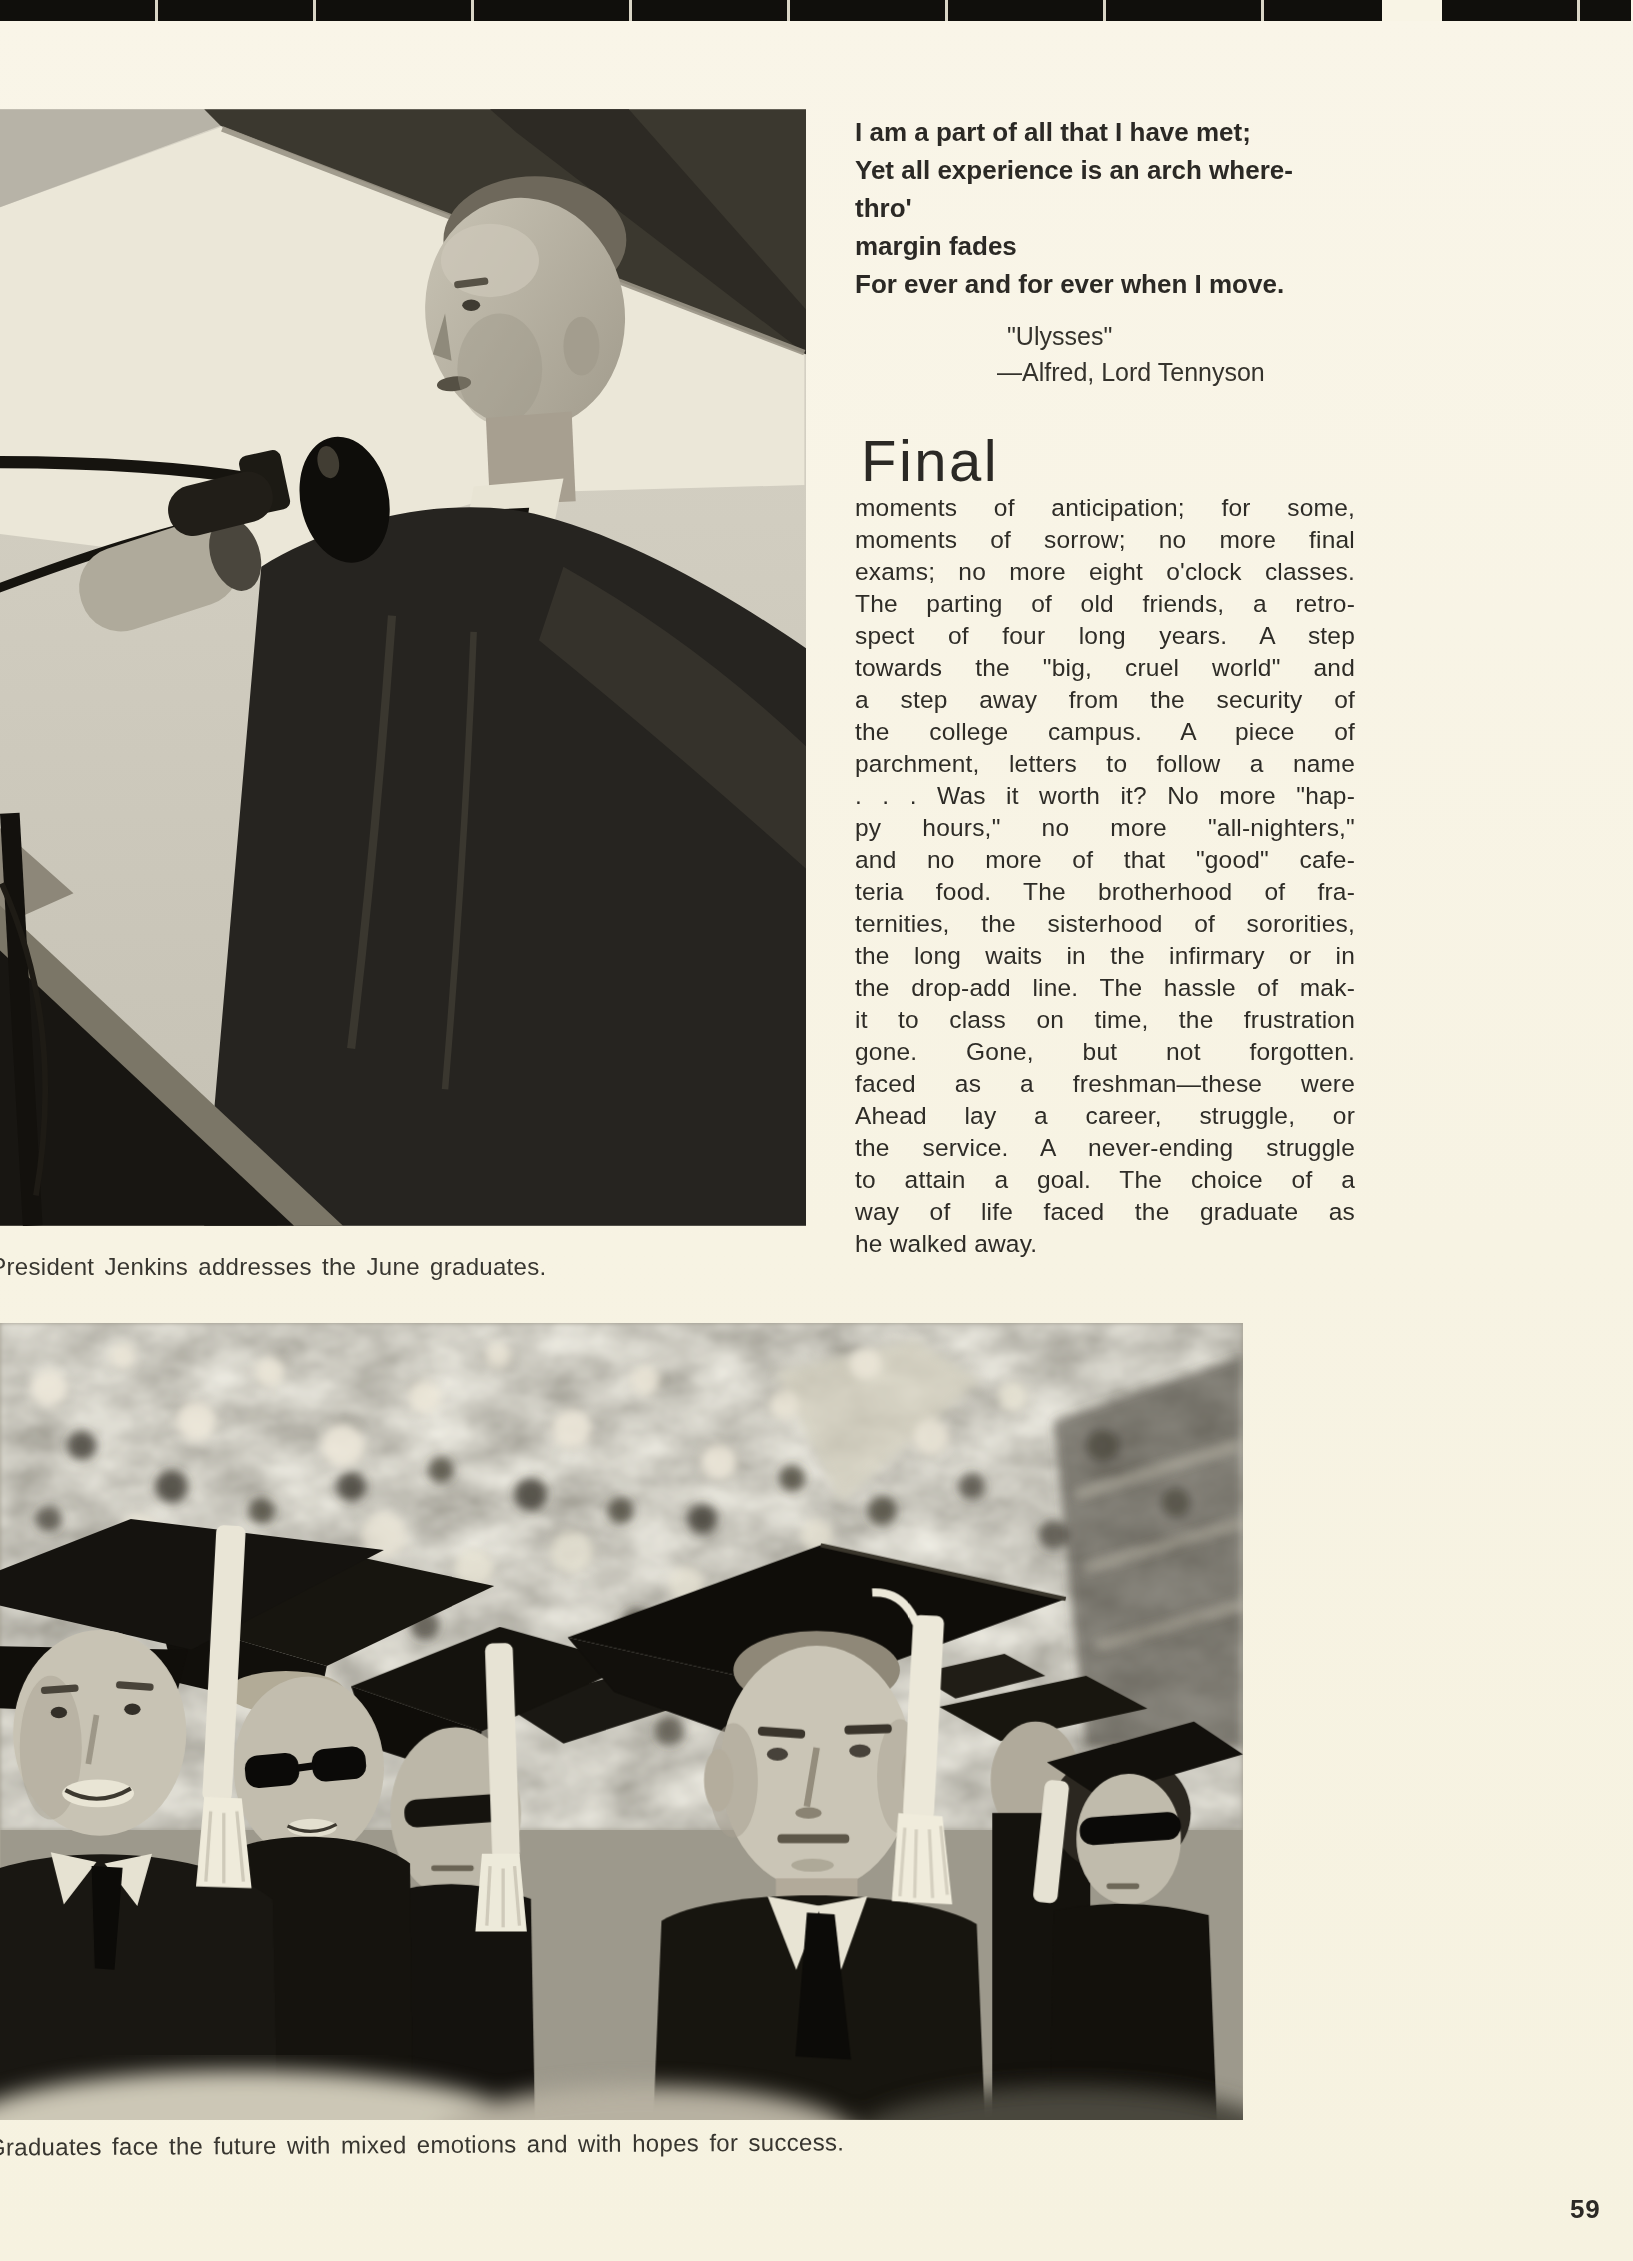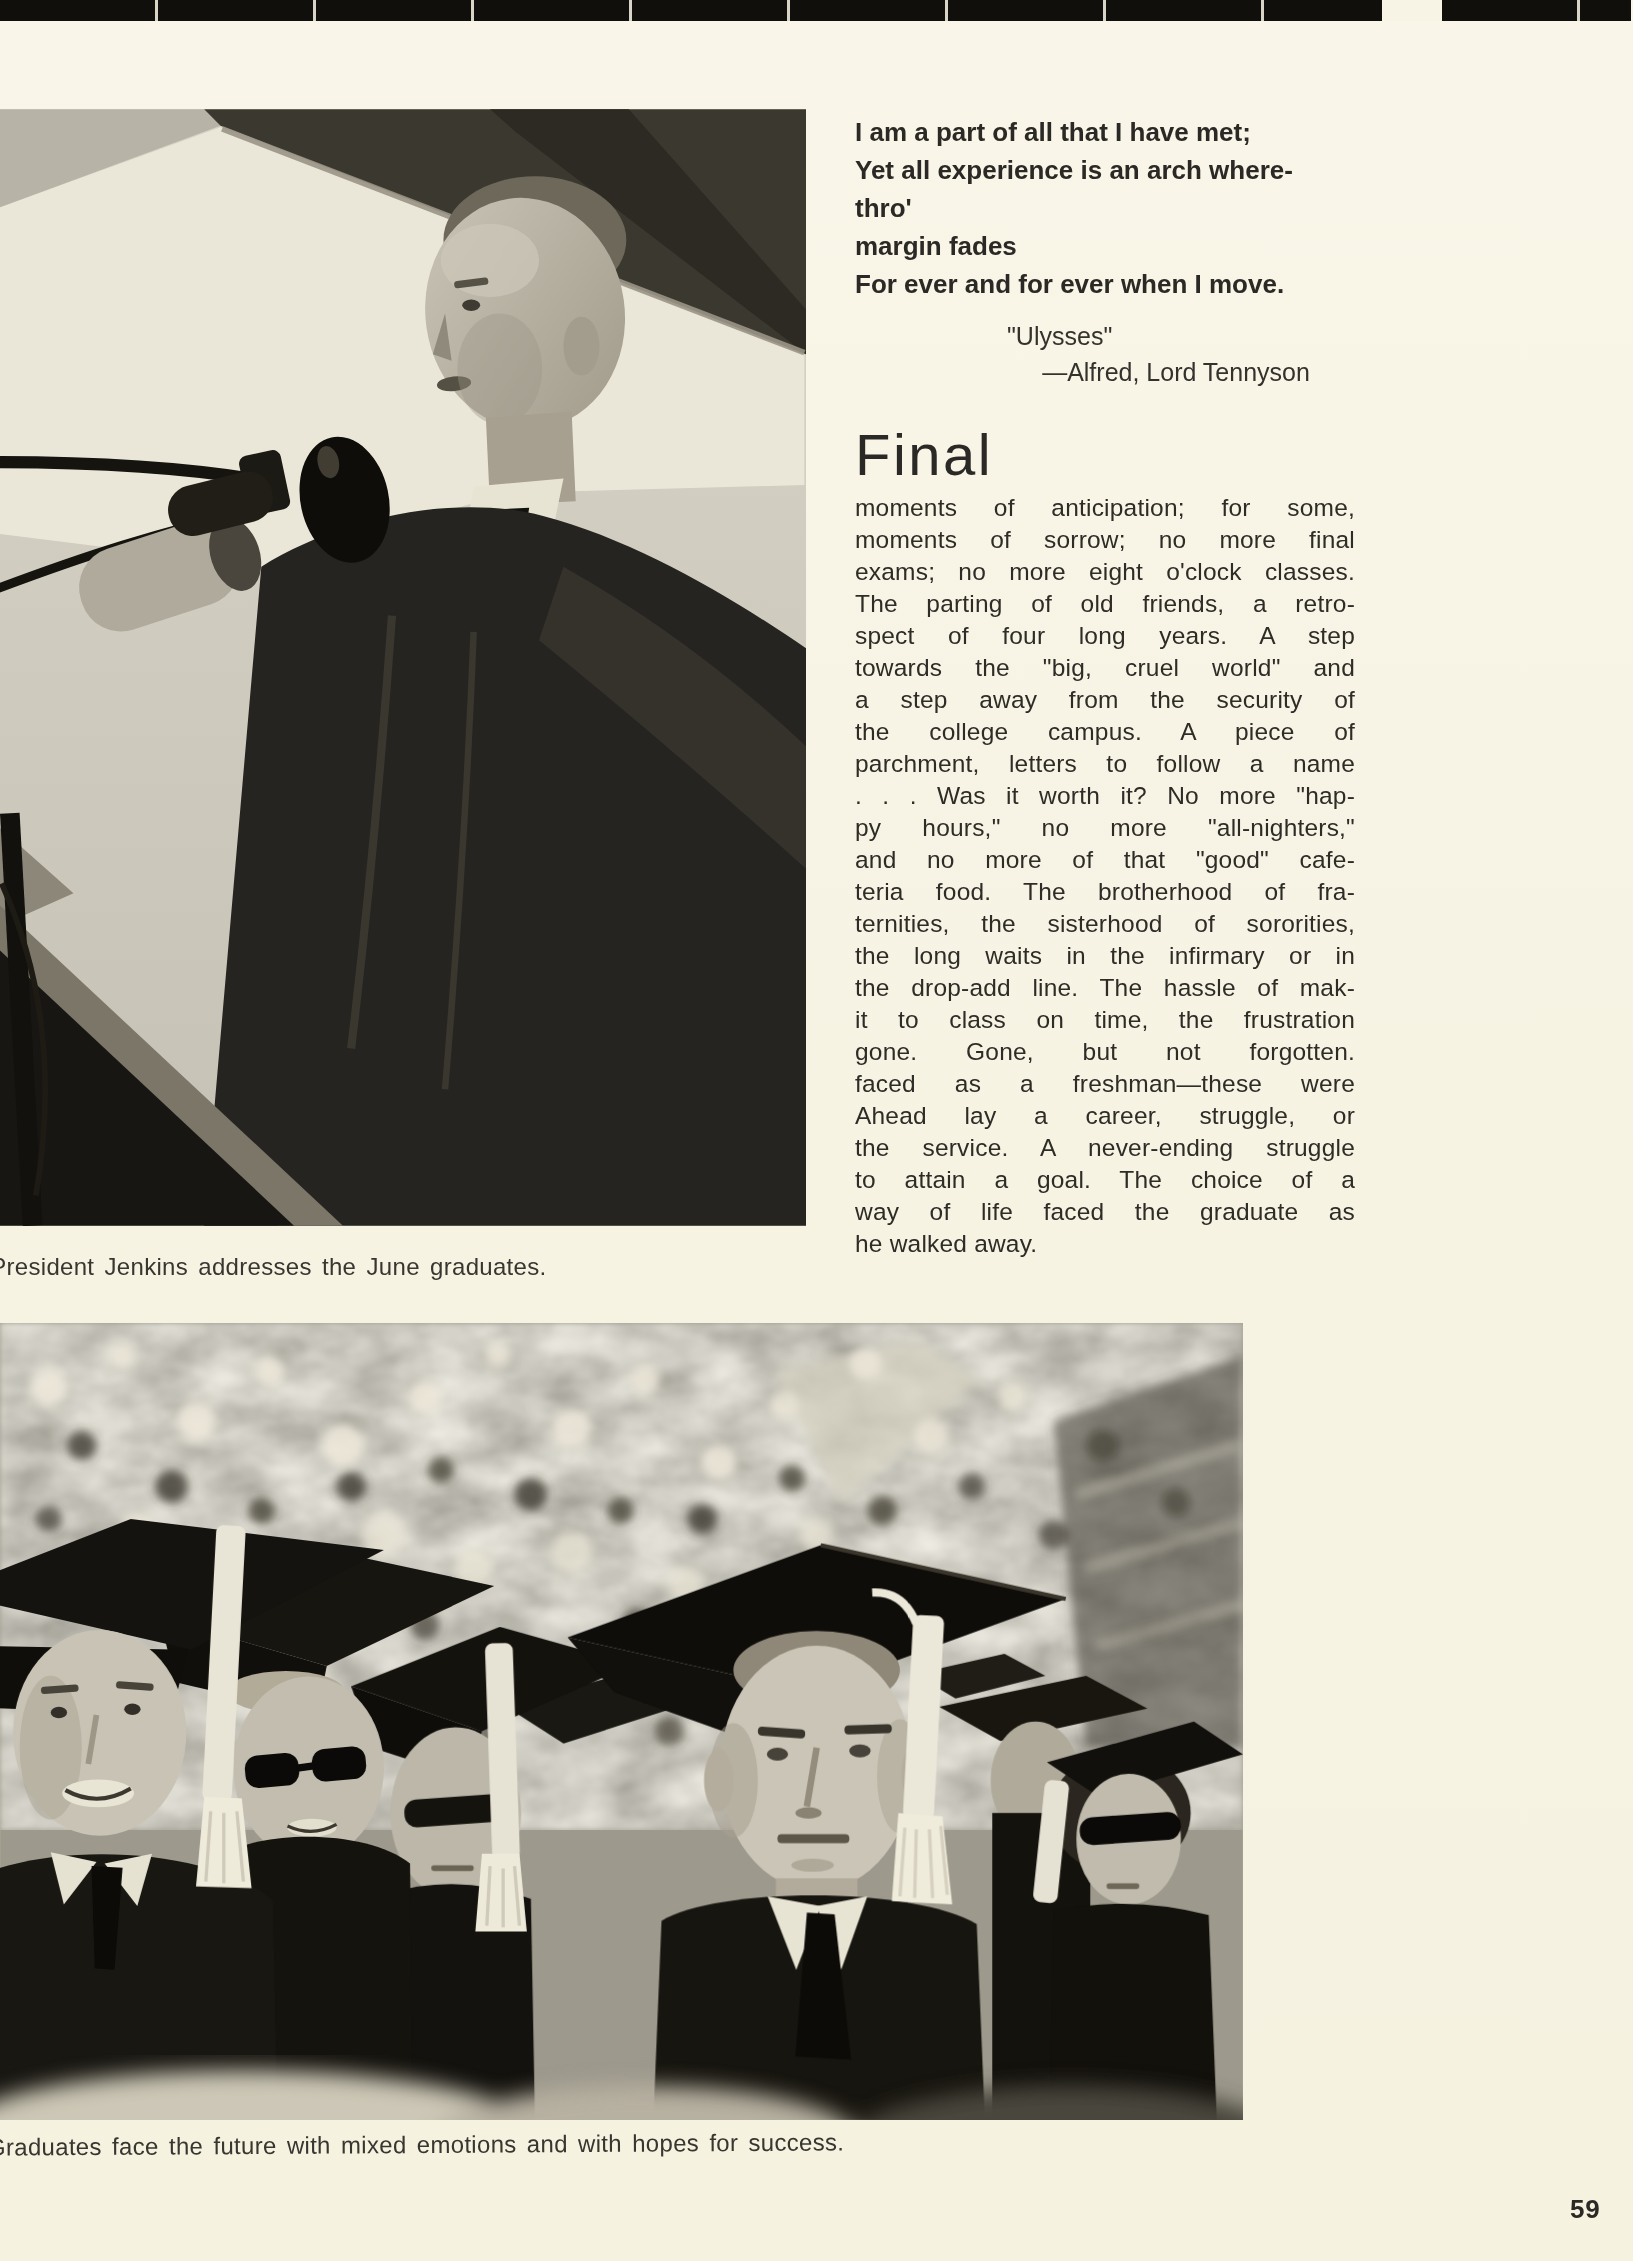--- a/index.html
+++ b/index.html
@@ -23,21 +23,21 @@
   .caption{
     position:absolute;font-size:24px;letter-spacing:0.3px;word-spacing:3.3px;
     color:#383630;white-space:nowrap;
   }
   #caption-podium{left:-9.8px;top:1253px;}
   #caption-grads{left:-13px;top:2131px;transform:rotate(-.35deg);}
   
   .poem{position:absolute;left:855px;top:113px;width:500px;}
   .poem-line{font-size:26px;line-height:38px;font-weight:bold;white-space:nowrap;color:#2b2925;}
   .poem-source{margin-top:14.7px;padding-left:152px;font-size:25px;line-height:36px;color:#34322c;white-space:nowrap;}
-  .poem-attrib{padding-left:142px;font-size:25px;line-height:36px;color:#34322c;white-space:nowrap;text-align:center;}
+  .poem-attrib{padding-left:142px;font-size:25px;line-height:36px;color:#34322c;white-space:nowrap;}
   
   .heading{position:absolute;left:853px;top:420px;font-size:58px;letter-spacing:2.5px;color:#2b2925;line-height:65px;}
   .article{position:absolute;left:855px;top:492px;width:500px;}
   .article-line{
     font-size:24.5px;line-height:32px;letter-spacing:0.2px;color:#2e2c27;
     white-space:nowrap;text-align:justify;text-align-last:justify;
   }
   .article-line.last{text-align-last:left;}
   
   .page-number{position:absolute;left:1570px;top:2194px;font-size:26px;font-weight:bold;letter-spacing:0.8px;color:#2b2925;}
@@ -112,21 +112,21 @@
   <div class="poem">
     <div class="poem-line">I am a part of all that I have met;</div>
     <div class="poem-line">Yet all experience is an arch where-</div>
     <div class="poem-line">thro'</div>
     <div class="poem-line">margin fades</div>
     <div class="poem-line">For ever and for ever when I move.</div>
     <div class="poem-source">"Ulysses"</div>
     <div class="poem-attrib">—Alfred, Lord Tennyson</div>
   </div>
 
-  <h1 class="heading" style="margin:2px;font-weight:normal;">Final</h1>
+  <h1 class="heading" style="margin:8px;font-weight:normal;">Final</h1>
 
   <div class="article">
     <div class="article-line">moments of anticipation; for some,</div>
     <div class="article-line">moments of sorrow; no more final</div>
     <div class="article-line">exams; no more eight o'clock classes.</div>
     <div class="article-line">The parting of old friends, a retro-</div>
     <div class="article-line">spect of four long years. A step</div>
     <div class="article-line">towards the "big, cruel world" and</div>
     <div class="article-line">a step away from the security of</div>
     <div class="article-line">the college campus. A piece of</div>

